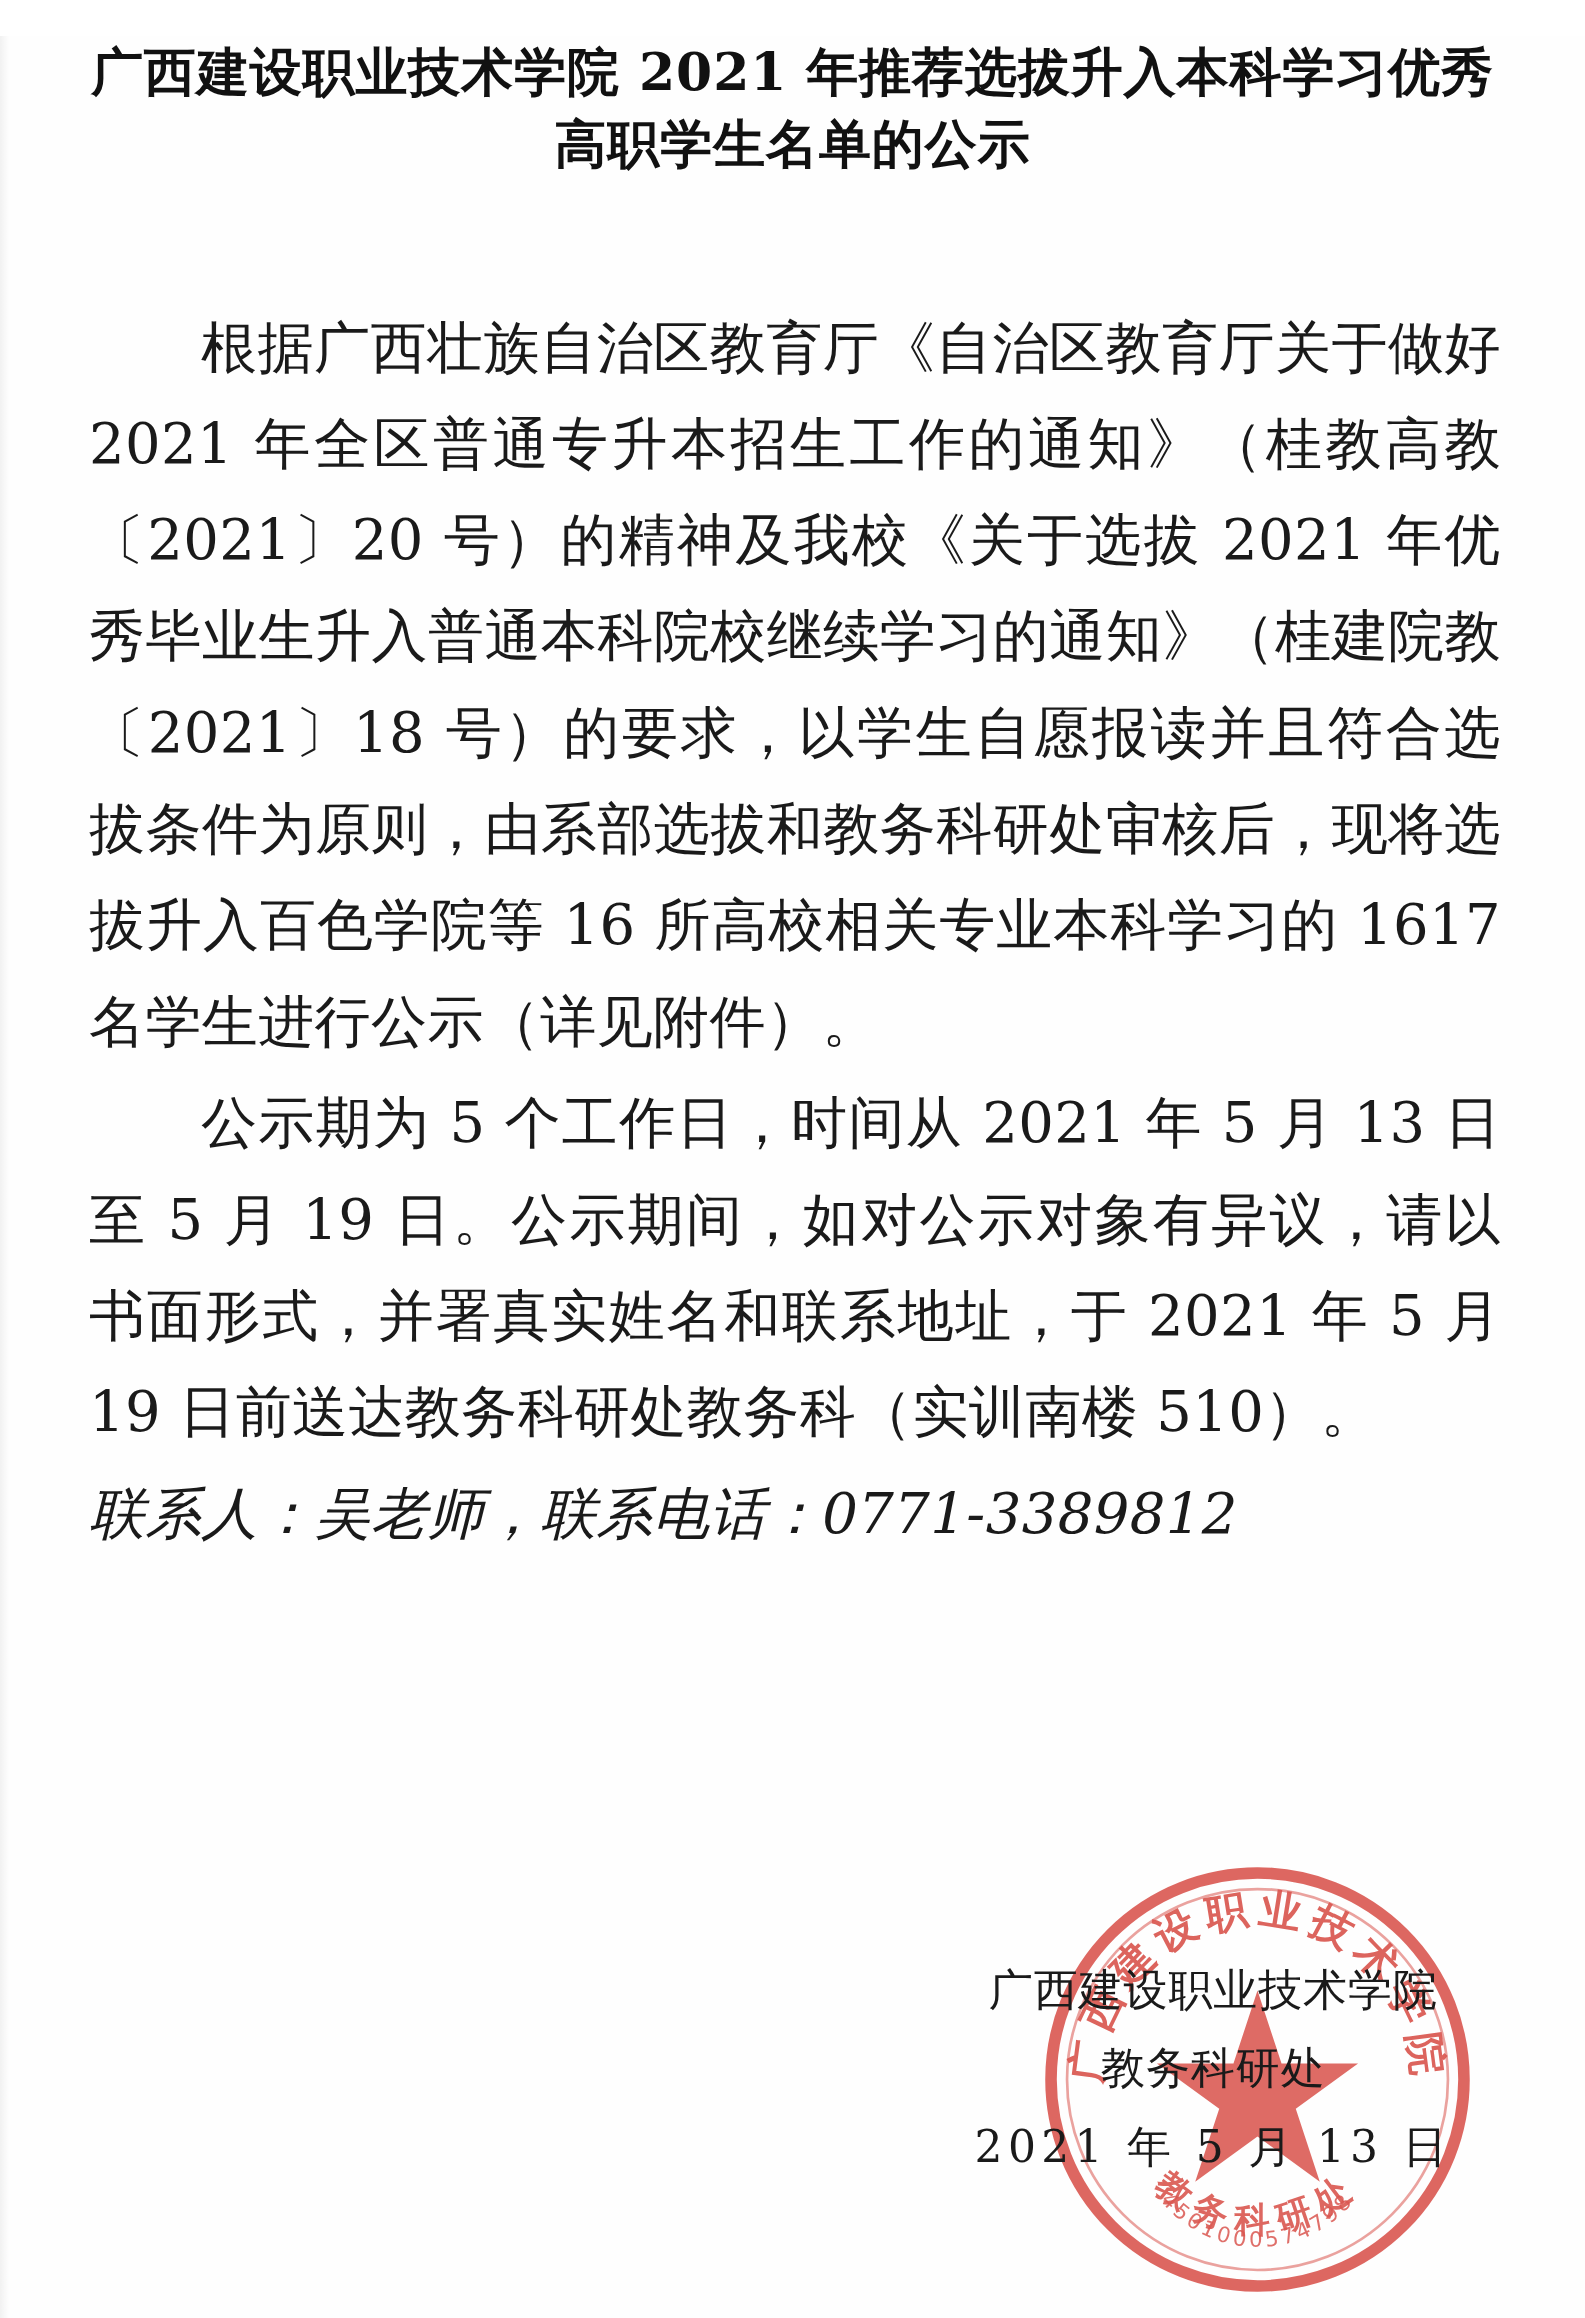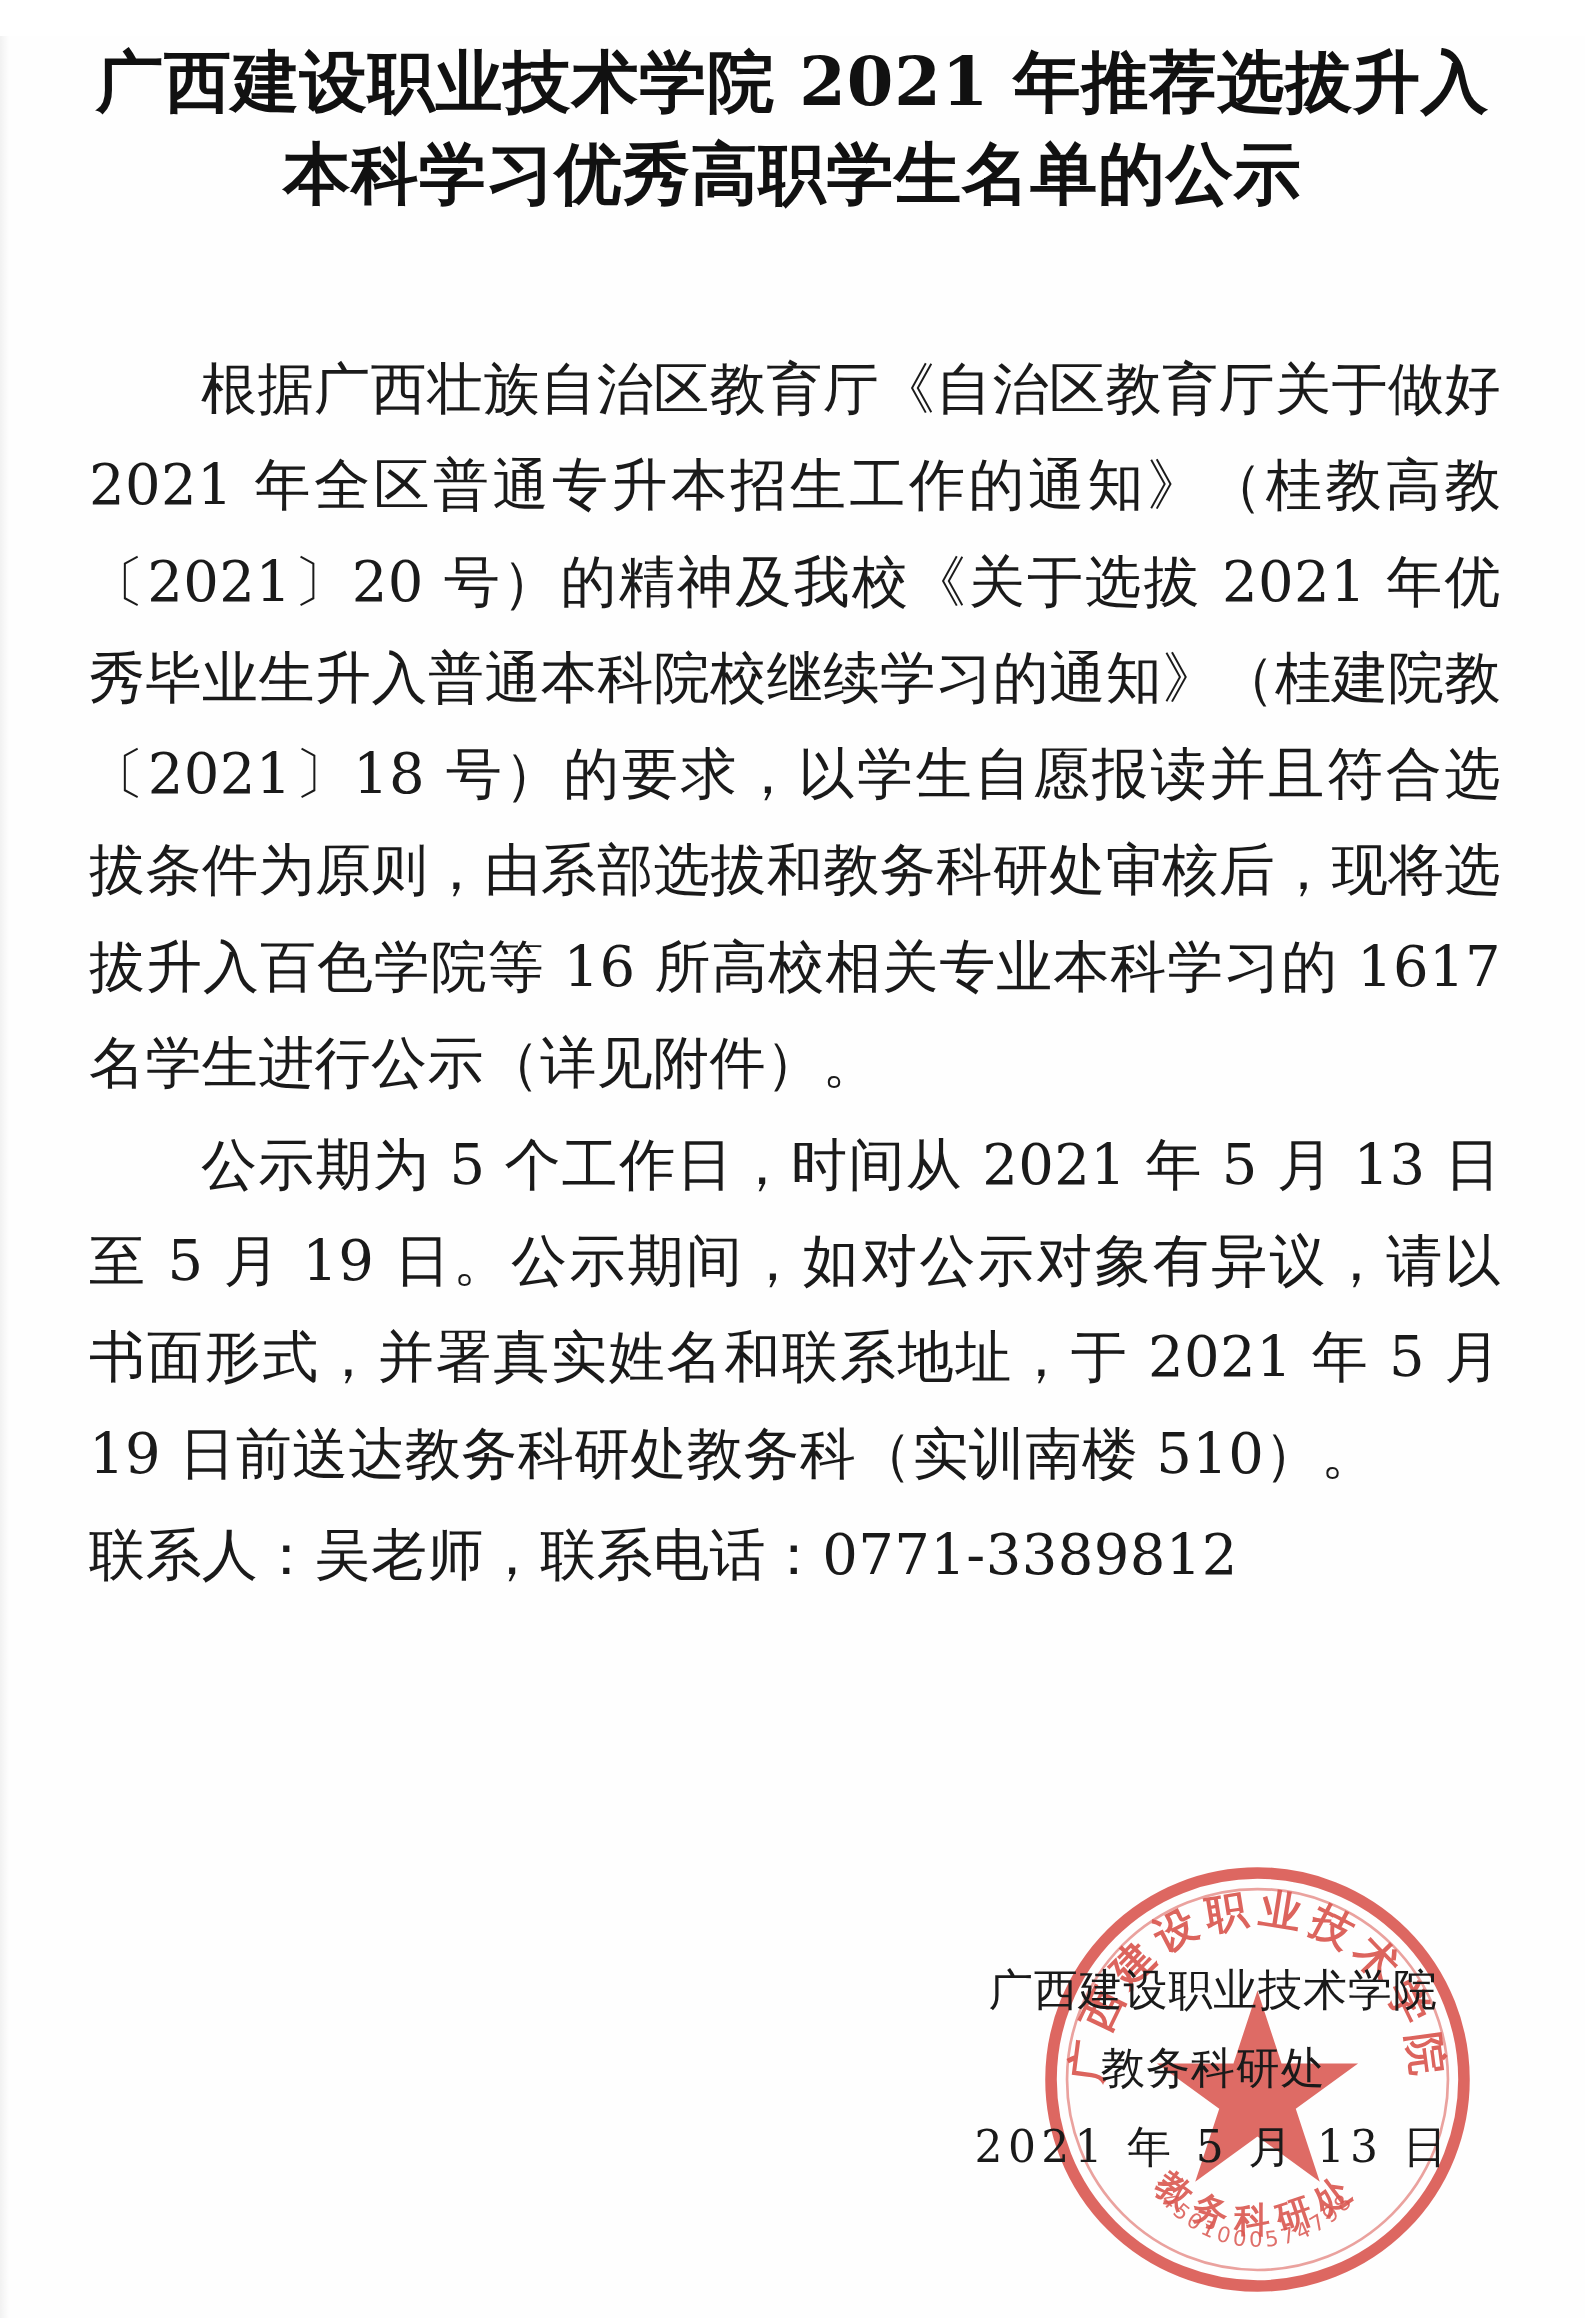--- a/index.html
+++ b/index.html
@@ -22,41 +22,42 @@
     box-sizing: border-box;
     padding: 0;
     background: #fefefe;
   }
 
   
   .doc-title {
     margin: 36px 80px 0 80px;
     text-align: center;
     font-weight: bold;
-    font-size: 67px;
+    font-size: 52px;
     line-height: 1.38;
     letter-spacing: 0.9px;
     color: #111;
   }
 
   
   .body-block {
     margin: 120px 84px 0 89px;
     font-size: 56px;
     line-height: 1.72;
     letter-spacing: 0.4px;
     text-align: justify;
     text-justify: inter-ideograph;
   }
   .para {
     text-indent: 2em;
     margin: 0 0 5.3px 0;
   }
   .para.no-indent {
     text-indent: 0;
+    font-style: italic;
   }
 
   
   .sign-block {
     position: absolute;
     right: 133px;
     bottom: 169px;
     text-align: center;
     font-size: 44px;
     line-height: 1.78;

